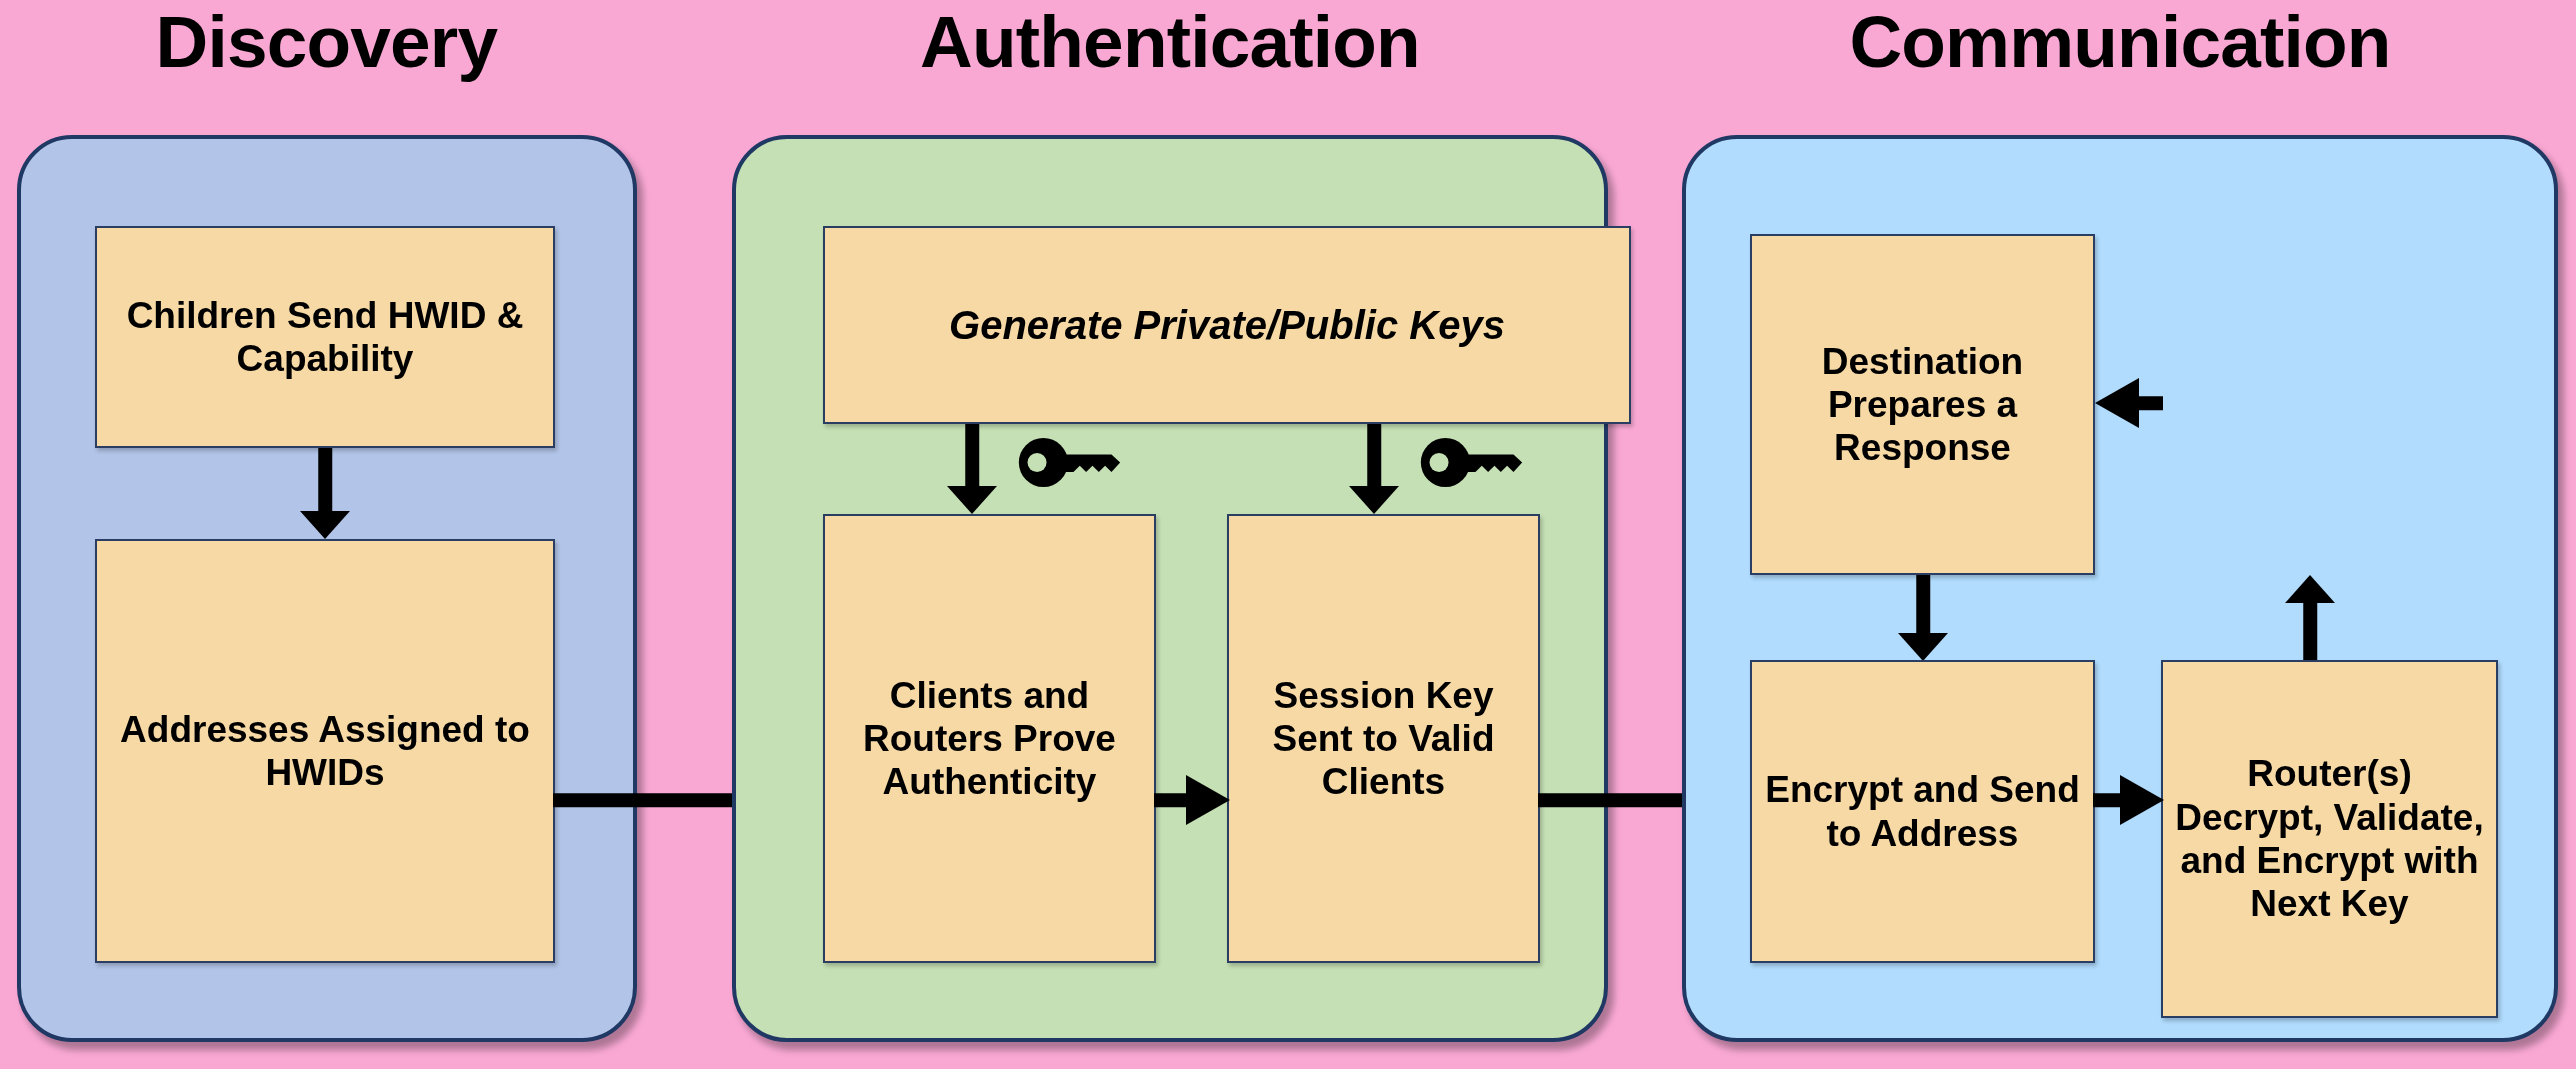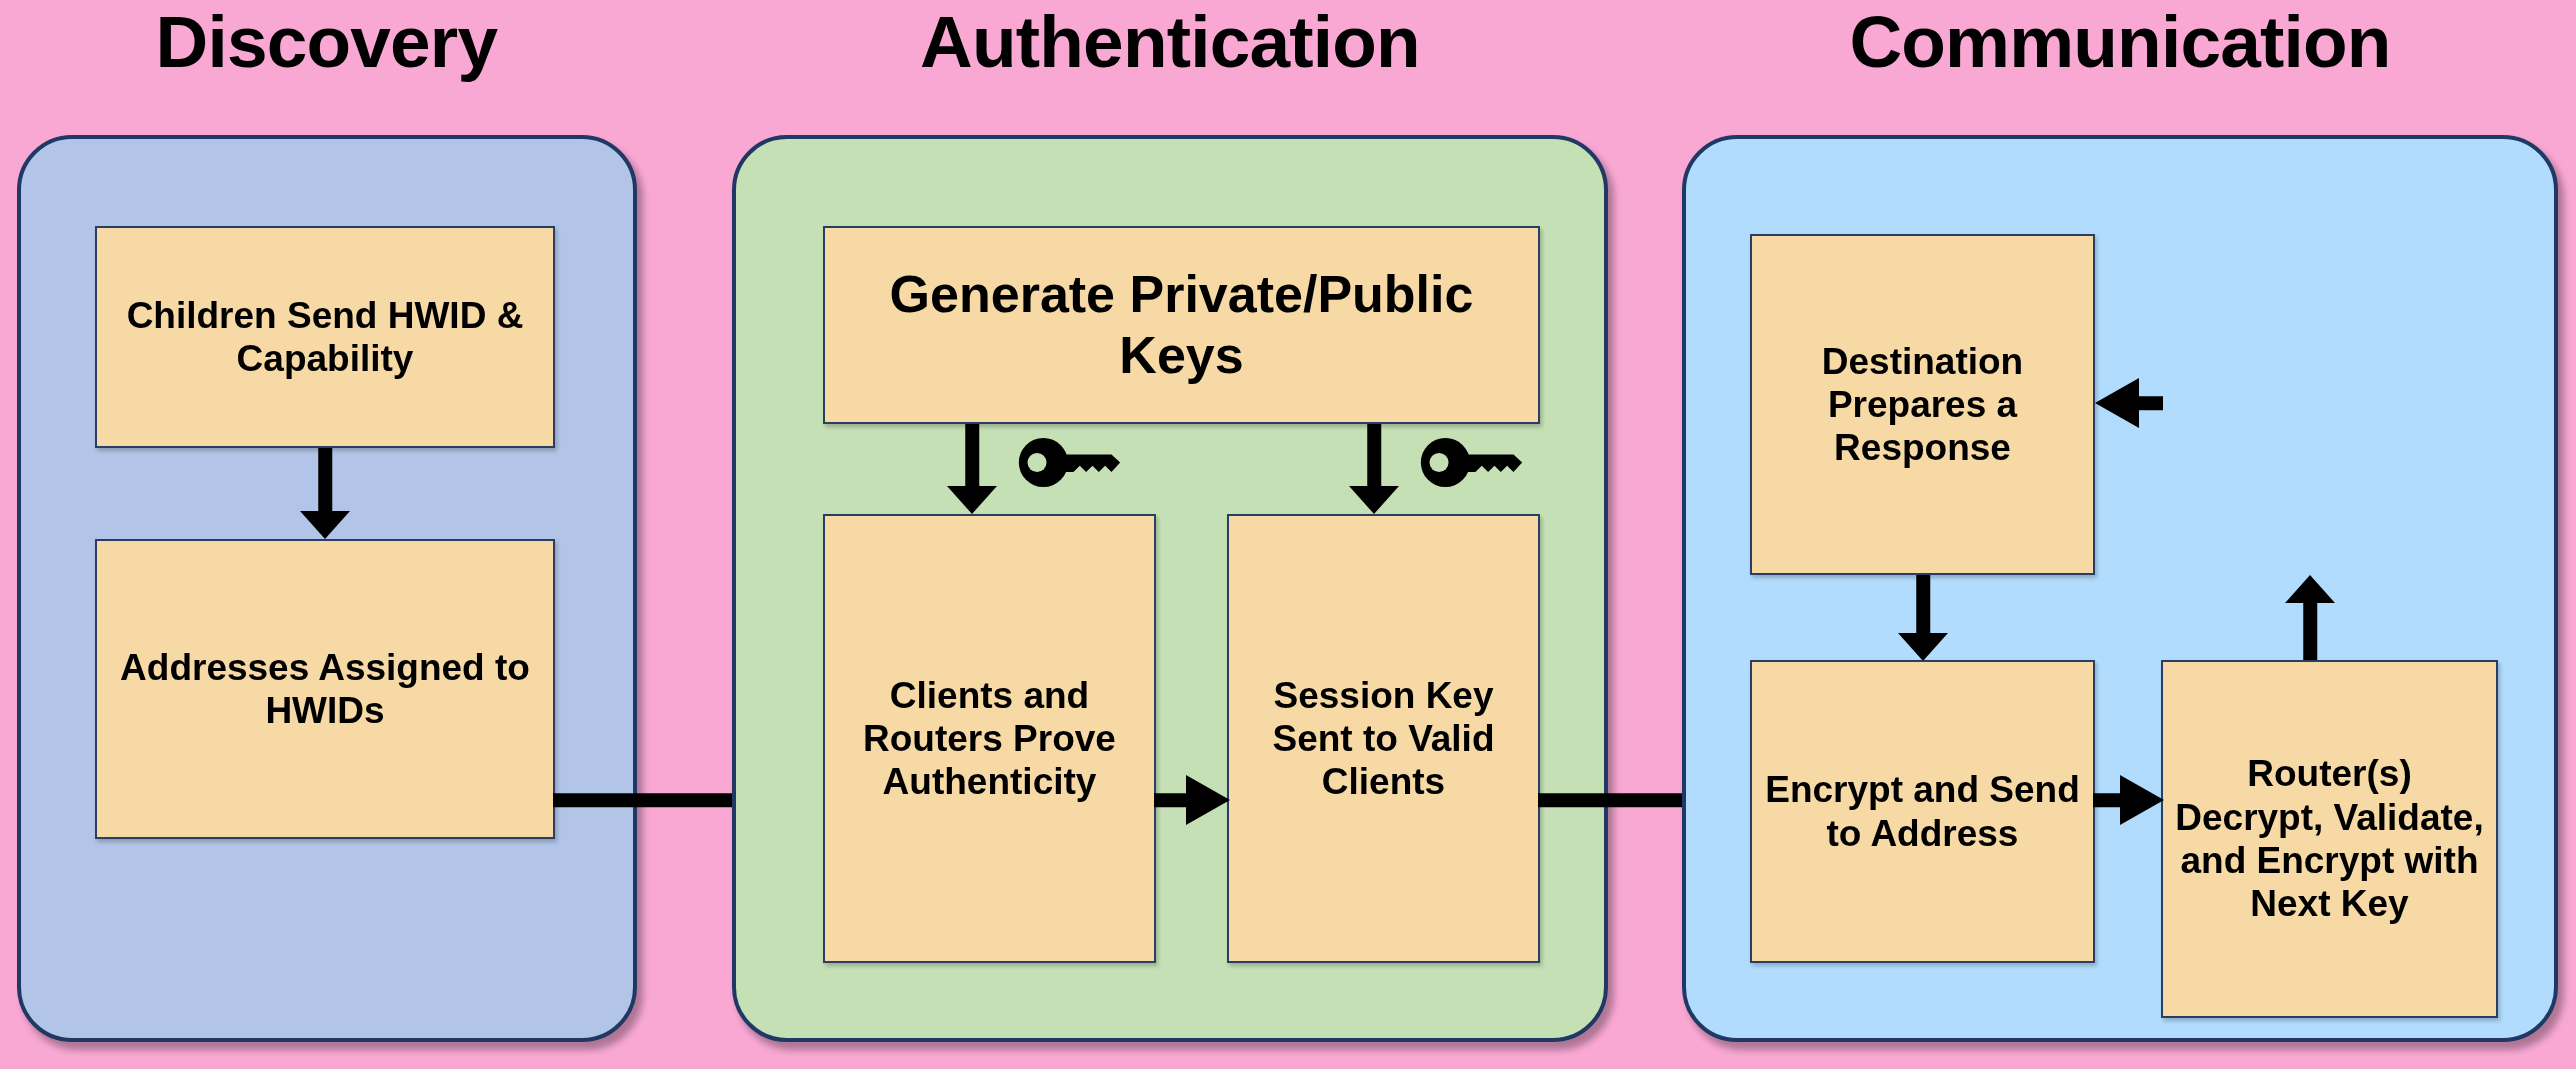--- a/index.html
+++ b/index.html
@@ -76,31 +76,31 @@
   <div class="panel" style="left:17.4px; top:135px; width:620px; height:907px; background:#B2C5E8;">
   </div>
 
   <div class="step-box" style="left:95px; top:226px; width:460px; height:222px;">Children Send HWID &amp; Capability</div>
 
   <div class="arrow down" style="left:298px; top:448px; width:54px; height:91px;">
     <div class="shaft" style="height:66px;"></div>
     <div class="head" style="border-top:28.5px solid #000;"></div>
   </div>
 
-  <div class="step-box" style="left:95px; top:539px; width:460px; height:300px;">Addresses Assigned to HWIDs</div>
+  <div class="step-box" style="left:95px; top:539px; width:460px; height:424px;">Addresses Assigned to HWIDs</div>
 
   <div class="arrow right" style="left:553px; top:773px; width:268px; height:54px;">
     <div class="shaft" style="width:227px;"></div>
     <div class="head" style="border-left:44px solid #000;"></div>
   </div>
 
   <div class="panel" style="left:732px; top:135px; width:876px; height:907px; background:#C5E0B4;">
   </div>
 
-  <div class="step-box" style="left:823px; top:226px; width:717px; height:198px; font-size:52px;">Generate Private/Public Keys</div>
+  <div class="step-box" style="left:823px; top:226px; width:808px; height:198px; font-size:40px;font-style:italic;">Generate Private/Public Keys</div>
 
   <div class="arrow down" style="left:945px; top:424px; width:54px; height:90px;">
     <div class="shaft" style="height:64px;"></div>
     <div class="head" style="border-top:28.5px solid #000;"></div>
   </div>
 
   <div class="key-icon" style="left:1018px; top:434px; width:103px; height:57px;">
     <svg viewBox="0 0 130 72" width="103" height="57" aria-hidden="true">
       <circle cx="32" cy="36" r="31" fill="#000"></circle>
       <circle cx="24" cy="36" r="12" fill="#C5E0B4"></circle>

